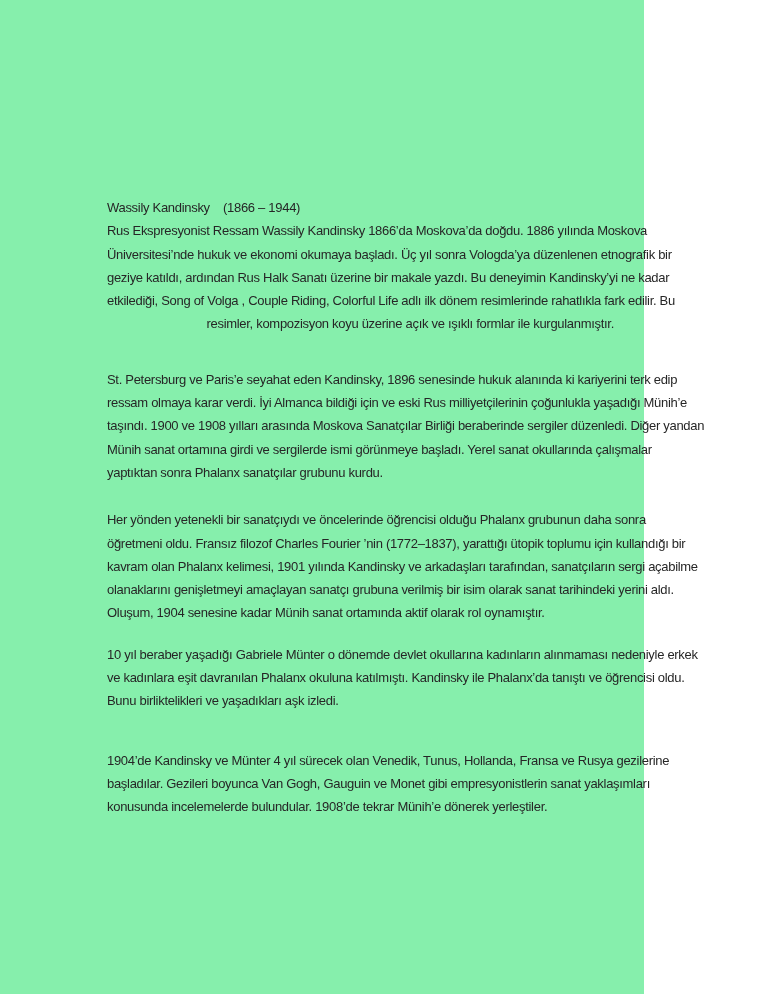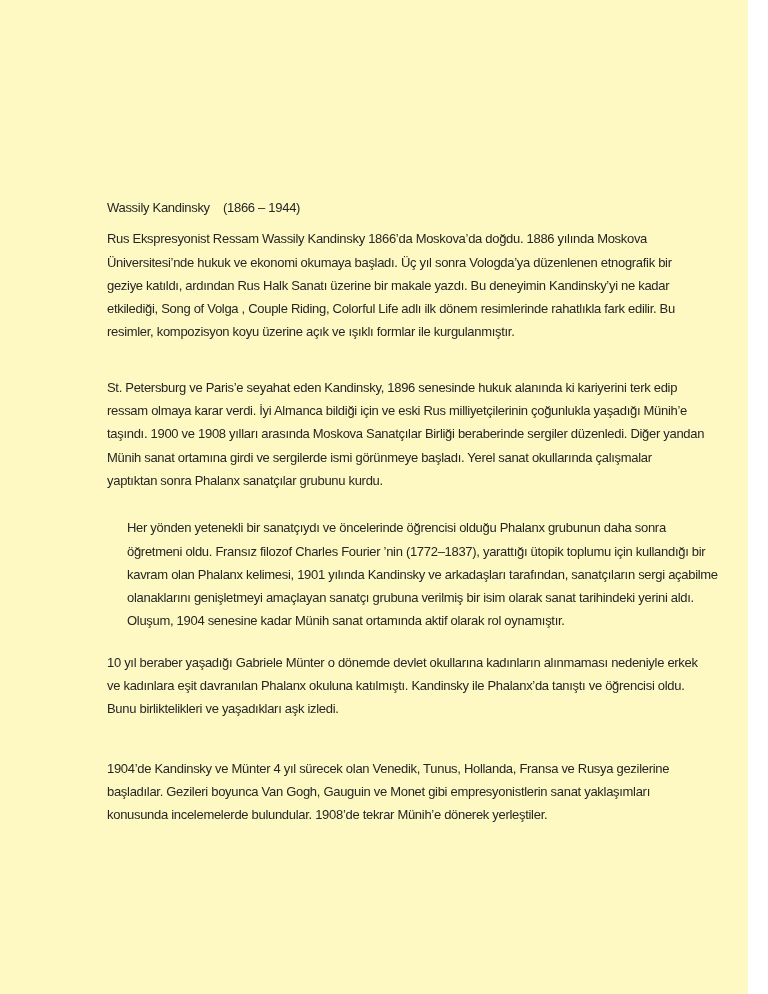--- a/index.html
+++ b/index.html
@@ -7,38 +7,38 @@
     padding: 0;
     background: #ffffff;
   }
   body {
     width: 768px;
     height: 994px;
     overflow: hidden;
   }
   .page {
     box-sizing: border-box;
-    width: 748px;
+    width: 644px;
     height: 994px;
-    background: #fef9c3;
+    background: #86efac;
     padding: 196px 30px 0 107px;
   }
   .doc-text {
     font-family: "Liberation Sans", sans-serif;
     font-size: 13px;
     line-height: 23.3px;
     letter-spacing: -0.3px;
     color: #262626;
     white-space: pre;
     margin: 0;
   }
   .doc-title   { margin: 0; }
-  .para-1 { margin-top: 8px; }
+  .para-1 { margin-top: 0; text-align: right; }
   .para-2 { margin-top: 32px; }
-  .para-3 { margin-top: 24px; margin-left: 20px; }
+  .para-3 { margin-top: 24px; }
   .para-4 { margin-top: 18px; }
   .para-5 { margin-top: 36px; }
 </style>
 </head>
 <body>
 
 <div class="page">
 
   <div class="doc-text doc-title">Wassily Kandinsky    (1866 – 1944)</div>
 

